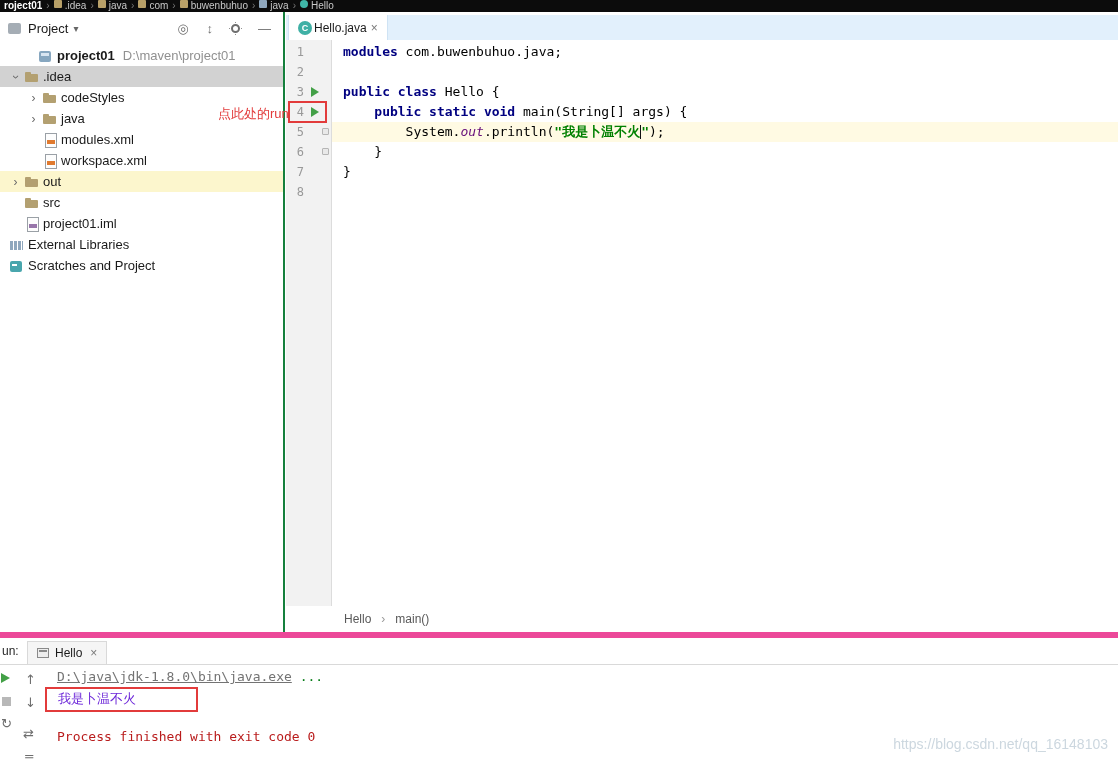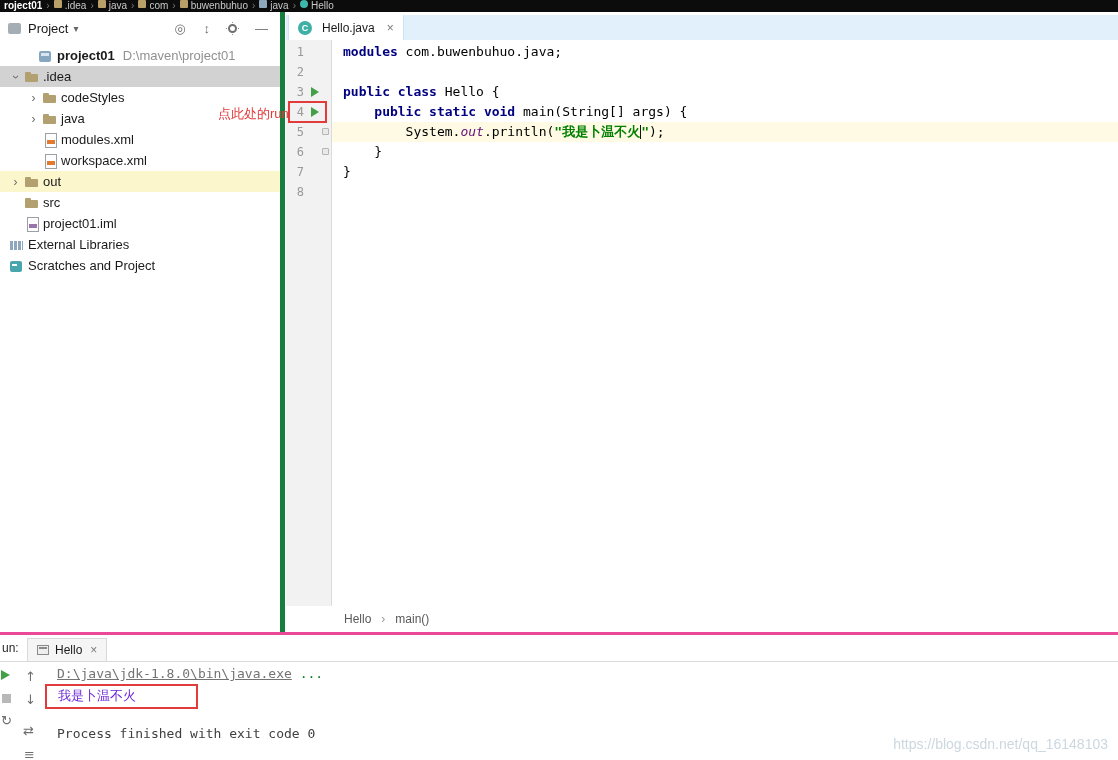--- a/index.html
+++ b/index.html
@@ -11,21 +11,21 @@
   .topbar{position:absolute;top:0;left:0;right:0;height:12px;background:#0c0c0c;display:flex;align-items:center;padding:0 4px;color:#c8c8c8;font-size:10px;line-height:12px;white-space:nowrap;overflow:hidden}
   .tb-item{display:inline-flex;align-items:flex-start;gap:3px;cursor:default}
   .tb-item.bold{color:#fff;font-weight:bold}
   .tb-sep{color:#787878;margin:0 4px}
   .mi{width:8px;height:8px;display:inline-block;border-radius:1px;flex:none}
   .mi-folder{background:#b8a068}
   .mi-pkg{background:#8fa7bd}
   .mi-class{background:#3fb6a8;border-radius:50%}
 
   
-  .project-panel{position:absolute;top:12px;left:0;width:285px;bottom:128px;background:#fff;border-right:5px solid #15803d;overflow:hidden}
+  .project-panel{position:absolute;top:12px;left:0;width:285px;bottom:128px;background:#fff;border-right:2px solid #15803d;overflow:hidden}
   .panel-header{height:33px;display:flex;align-items:center;padding:0 12px 0 8px;gap:7px}
   .ph-icon{width:13px;height:11px;background:#a5adb5;border-radius:2px;flex:none}
   .panel-title{display:inline-flex;align-items:center;gap:5px;cursor:default}
   .caret{color:#666;font-size:10px}
   .header-icons{margin-left:auto;display:flex;align-items:center;gap:18px;color:#6e6e6e;font-size:13px}
   .header-icons>span{cursor:pointer}
   .gear-ic{width:9px;height:9px;border:2px solid #6e6e6e;border-radius:50%;display:inline-block;box-shadow:0 -6px 0 -4px #6e6e6e,0 6px 0 -4px #6e6e6e,-6px 0 0 -4px #6e6e6e,6px 0 0 -4px #6e6e6e}
 
   .tree{font-size:13px}
   .tree-row{height:21px;display:flex;align-items:center;cursor:default;white-space:nowrap}
@@ -45,21 +45,21 @@
   .ti-xml::before,.ti-iml::before{left:4px;top:1px;width:10px;height:13px;background:#fdfdfd;border:1px solid #9aa0a6}
   .ti-xml::after{left:6px;top:8px;width:8px;height:4px;background:#e07a2f}
   .ti-iml::after{left:6px;top:8px;width:8px;height:4px;background:#9876aa}
   .ti-lib::before{left:2px;top:4px;width:13px;height:9px;background:repeating-linear-gradient(90deg,#8fa7bd 0 3px,#fff 3px 4px)}
   .ti-scratch::before{left:2px;top:3px;width:12px;height:11px;background:#49a6ad;border-radius:2px}
   .ti-scratch::after{left:4px;top:6px;width:5px;height:2px;background:#fff}
 
   
   .editor{position:absolute;top:12px;left:286px;right:0;bottom:128px;background:#fff}
   .tab-strip{height:28px;border-top:3px solid #fff;background:#e2f0fc;display:flex;align-items:stretch;padding-left:2px}
-  .tab{display:inline-flex;align-items:center;gap:10px;background:#fff;padding:0 9px;border-left:1px solid #cfe3f4;border-right:1px solid #cfe3f4;font-size:12px;cursor:pointer}
+  .tab{display:inline-flex;align-items:center;gap:2px;background:#fff;padding:0 9px;border-left:1px solid #cfe3f4;border-right:1px solid #cfe3f4;font-size:12px;cursor:pointer}
   .ic-class{width:14px;height:14px;border-radius:50%;background:#3fb0a5;color:#fff;text-align:center;font:bold 9px/14px "Liberation Sans",sans-serif;flex:none}
   .ic-class::after{content:'C'}
   .tab-close{color:#7a7a7a;font-size:12px;margin-left:2px;cursor:pointer}
 
   .editor-body{position:absolute;top:28px;left:0;right:0;bottom:26px;font-family:"DejaVu Sans Mono","Liberation Mono",monospace;font-size:13px;background:#fff;cursor:text}
   .gutter-bg{position:absolute;left:0;top:0;bottom:0;width:46px;background:#f2f2f2;border-right:1px solid #dcdcdc}
   .code-lines{position:relative;z-index:1;padding-top:2px}
   .code-line{display:flex;height:20px;line-height:20px;position:relative}
   .gutter-cell{width:46px;flex:none;display:flex;align-items:center;position:relative;padding-left:3px}
   .lnum{width:15px;text-align:right;color:#999;font-size:12px}
@@ -76,36 +76,36 @@
   .cur{display:inline-block;width:1px;height:14px;background:#111;vertical-align:text-bottom}
 
   .editor-crumb{position:absolute;left:0;right:0;bottom:0;height:26px;background:#fff;display:flex;align-items:center;gap:10px;padding-left:58px;color:#595959;font-size:12px}
   .crumb-sep{color:#999}
   .crumb-link{cursor:pointer}
 
   
   .hint{position:absolute;left:218px;top:105px;color:#e23b3b;font-size:13px;z-index:5;white-space:nowrap}
 
   
-  .run-panel{position:absolute;left:0;right:0;bottom:0;height:128px;background:#fff;border-top:3px solid #ec4899}
+  .run-panel{position:absolute;left:0;right:0;bottom:0;height:128px;background:#fff;border-top:6px solid #ec4899}
   .run-header{height:27px;display:flex;align-items:center;border-bottom:1px solid #d9d9d9;padding-left:2px;position:relative}
   .run-label{font-size:12px;color:#262626}
   .run-tab{position:absolute;left:27px;bottom:0;display:flex;align-items:center;gap:6px;padding:4px 9px;background:#f5f5f5;border:1px solid #d9d9d9;border-bottom:none;font-size:12px;cursor:pointer}
   .run-tab-ic{width:12px;height:10px;border:1px solid #8a8a8a;background:#eee;position:relative;flex:none}
   .run-tab-ic::after{content:'';position:absolute;left:1px;top:1px;right:1px;height:2px;background:#8a8a8a}
   .run-body{position:absolute;top:27px;left:0;right:0;bottom:0;font-family:"DejaVu Sans Mono","Liberation Mono",monospace;font-size:13px}
   .rico{position:absolute;color:#6e6e6e;font-size:13px;line-height:1;cursor:pointer;font-family:"DejaVu Sans",sans-serif}
   .ra-run{position:absolute;left:1px;top:8px;width:0;height:0;border-left:9px solid #43a047;border-top:5px solid transparent;border-bottom:5px solid transparent;cursor:pointer}
   .ra-stop{position:absolute;left:2px;top:32px;width:9px;height:9px;background:#b8b8b8;cursor:pointer}
   .console{position:absolute;left:57px;top:2px;right:0;bottom:0;color:#000}
   .c-line{height:20px;line-height:20px;white-space:pre}
   .c-link{color:#737373;text-decoration:underline;cursor:pointer}
   .c-cmd{color:#067d17}
   .c-out{color:#6d28d9}
-  .c-info{color:#404040}
+  .c-info{color:#b91c1c}
   .c-box{display:inline-block;border:2px solid #e23b3b;padding:0 12px 2px 11px;margin-left:-12px;min-width:153px;height:25px;line-height:20px}
 
   .watermark{position:absolute;right:10px;bottom:8px;color:#ccd7df;font-size:14px;z-index:6}
 </style>
 </head>
 <body>
 
 <div class="app">
 
   <div class="topbar">

